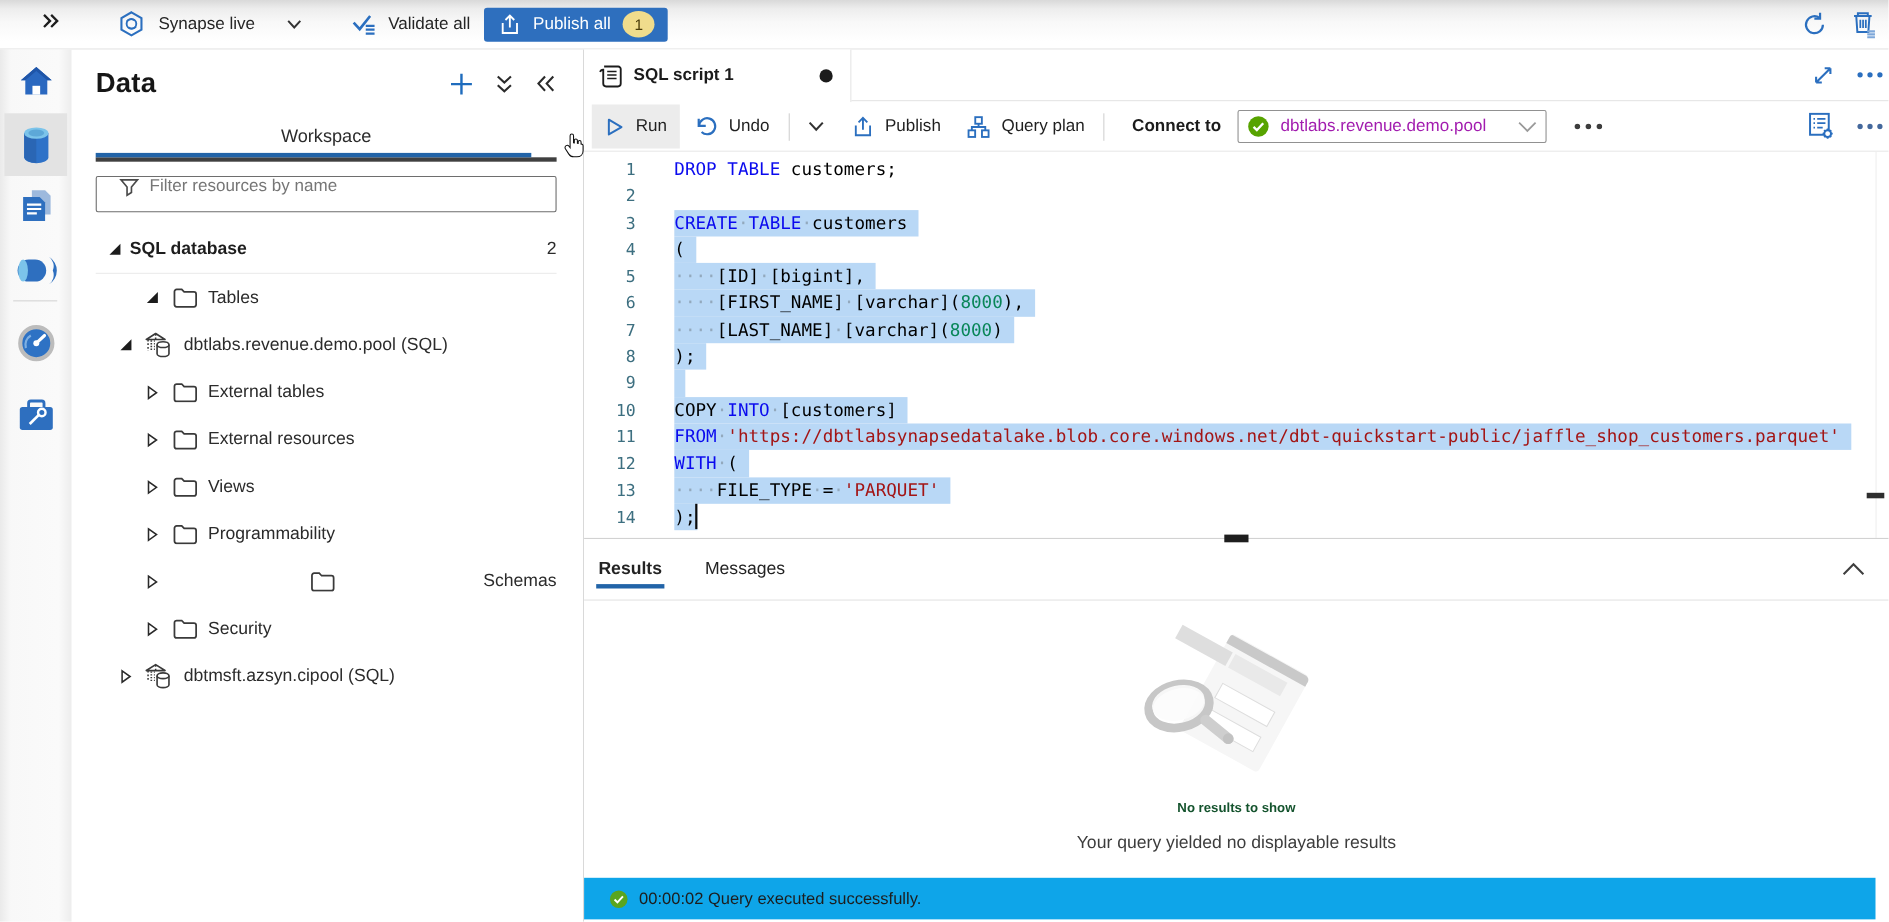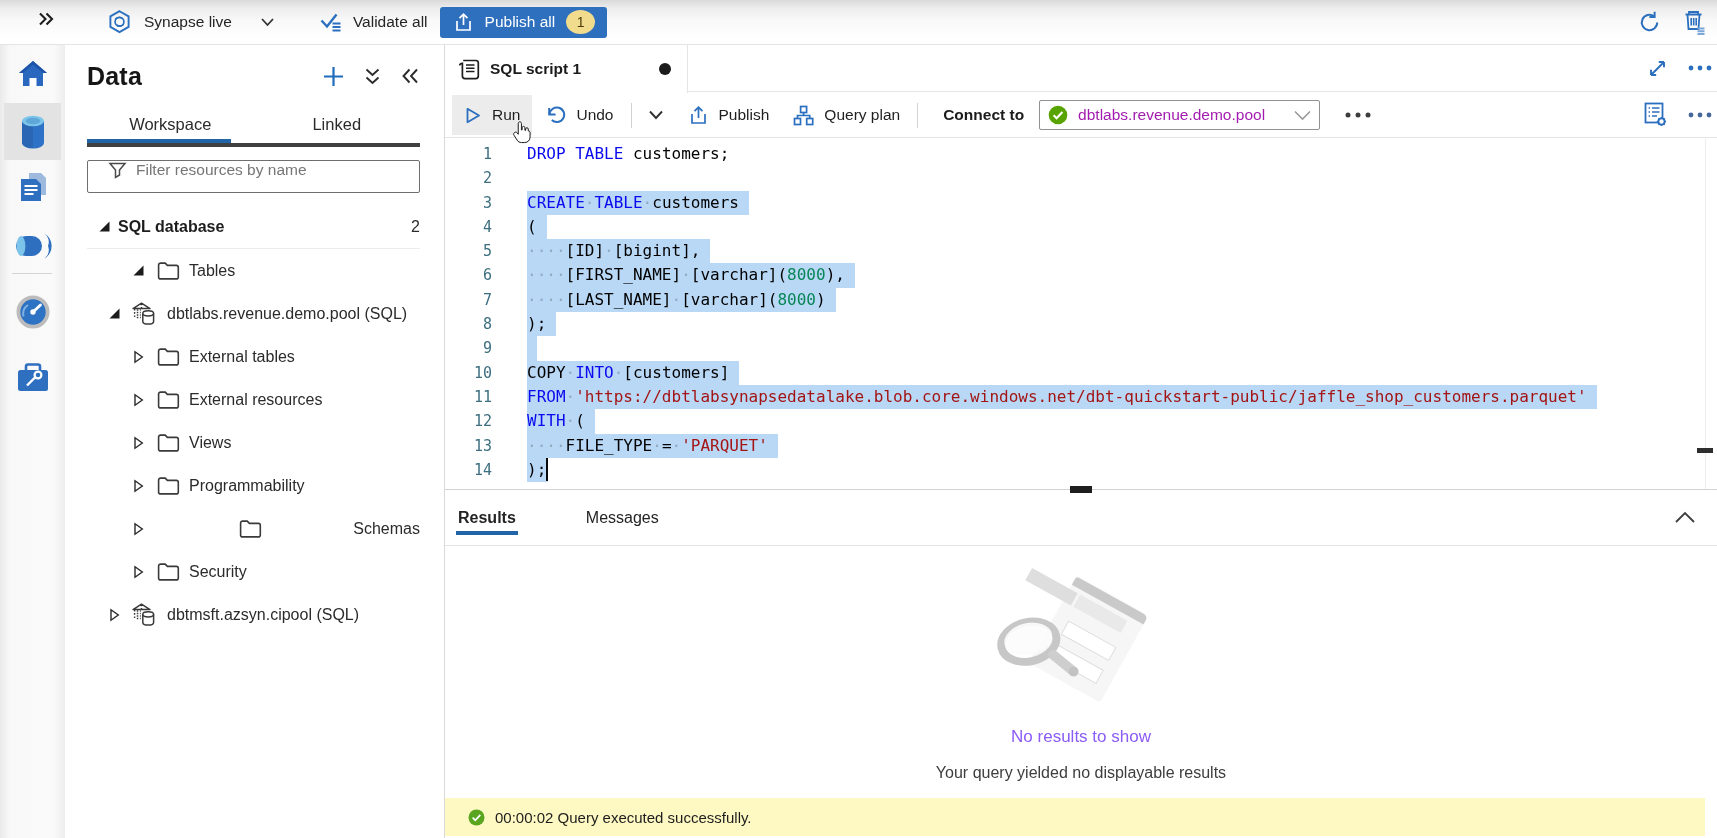--- a/index.html
+++ b/index.html
@@ -26,21 +26,21 @@
   .content { display:flex; height:793px; }
 
   
   .rail { width:65px; position:relative; flex:none;
      background:linear-gradient(90deg,#eaeaea 0%,#f8f8f8 15%,#fafafa 82%,#ededed 100%); }
   .rail-item { position:absolute; left:4px; width:57px; height:57px; display:flex; align-items:center; justify-content:center; }
   .rail-item.selected { background:#e3e3e3; }
   .rail-divider { position:absolute; left:12px; width:40px; height:1px; background:#d4d4d4; top:228px; }
 
   
-  .sidebar { width:380px; flex:none; background:#fff; border-right:1px solid #d9d9d9; padding:0 24px 0 22px; }
+  .sidebar { width:466px; flex:none; background:#fff; border-right:1px solid #d9d9d9; padding:0 24px 0 22px; }
   .sb-header { display:flex; align-items:center; height:46px; margin-top:8px; }
   .sb-title { font-size:25px; font-weight:700; color:#161616; letter-spacing:.2px; }
   .sb-header-icons { margin-left:auto; display:flex; align-items:center; gap:19px; }
   .sb-tabs { display:flex; margin-top:3px; height:45px; border-bottom:4px solid #404040; }
   .sb-tab { flex:1; text-align:center; font-size:16.5px; color:#2c2c2c; padding-top:13px; position:relative; }
   .sb-tab.active::after { content:""; position:absolute; left:0; right:23px; bottom:0; height:4px; background:#2264a8; }
   .sb-filter { margin-top:13px; height:33px; border:1px solid #6e6e6e; border-radius:2px;
      display:flex; align-items:flex-start; padding:0 20px; gap:9px; }
   .sb-filter input { border:none; outline:none; flex:1; font-size:15.5px; font-family:inherit; color:#333; background:transparent; }
   .sb-filter input::placeholder { color:#767676; }
@@ -87,33 +87,33 @@
   .tk-s { color:#a31515; }
   .tk-n { color:#098658; }
   .tk-p { color:#000; }
   .w { color:#93a9bd; }
   .cursor-bar { display:inline-block; width:2px; height:23px; background:#0a0a0a; vertical-align:top; }
   .overview-mark { position:absolute; right:4px; top:310px; width:16px; height:5px; background:#2e2e2e; }
   .editor-scroll-edge { position:absolute; right:11px; top:0; bottom:0; width:1px; background:#efefef; }
 
   
   .results-header { height:57px; flex:none; border-top:1px solid #d2d2d2; border-bottom:1px solid #e3e3e3;
-      display:flex; align-items:center; padding:0 21px 0 11px; position:relative; background:#fff;gap:31px; }
+      display:flex; align-items:center; padding:0 21px 0 11px; position:relative; background:#fff; }
   .splitter-grip { position:absolute; top:-4px; left:50%; transform:translateX(-50%); width:22px; height:7px; background:#1e1e1e; }
   .r-tab { font-size:16px; color:#232323; position:relative; padding:0 2px; margin-right:35px; height:100%; display:flex; align-items:center; }
   .r-tab.active { font-weight:700; }
   .r-tab.active::after { content:""; position:absolute; left:0; right:0; bottom:10px; height:4px; background:#2264a8; }
   .collapse-up { margin-left:auto; }
 
   .results-body { flex:1; display:flex; flex-direction:column; align-items:center; background:#fff; overflow:hidden; }
   .empty-illustration { margin-top:10px; }
-  .empty-title { margin-top:21px; font-size:17px; font-weight:400; color:#8b5cf6; }
+  .empty-title { margin-top:21px; font-size:12px; font-weight:700; color:#14532d; }
   .empty-subtitle { margin-top:17px; font-size:16px; color:#3d3d3d; }
 
-  .statusbar { height:38px; flex:none; background:#fef9c3; display:flex; align-items:center; gap:10px; padding-left:23px; margin-right:12px; }
+  .statusbar { height:38px; flex:none; background:#0ea5e9; display:flex; align-items:center; gap:10px; padding-left:23px; margin-right:12px; }
   .status-text { font-size:15px; color:#1d1d1d; }
   .bottom-filler { height:2px; background:#fff; }
 
   .mouse-cursor { position:absolute; left:511px; top:121px; z-index:50; pointer-events:none; }
 </style>
 </head>
 <body>
 
 <header class="topbar">
   <div class="topbar-hamburger">
@@ -226,21 +226,20 @@
           <path d="M2.5 2.5 L8.5 8 L14.5 2.5 M2.5 10.5 L8.5 16 L14.5 10.5" fill="none" stroke="#2b2b2b" stroke-width="1.9"></path>
         </svg>
         <svg width="20" height="18" viewBox="0 0 20 18">
           <path d="M9.5 2.5 L3.5 9 L9.5 15.5 M17 2.5 L11 9 L17 15.5" fill="none" stroke="#2b2b2b" stroke-width="1.9"></path>
         </svg>
       </span>
     </div>
 
     <div class="sb-tabs">
       <div class="sb-tab active">Workspace</div>
-      <div class="sb-tab">Linked</div>
     </div>
 
     <div class="sb-filter">
       <svg width="19" height="18" viewBox="0 0 19 18">
         <path d="M2 2.5 H17 L11.5 9 V14 L7.5 16.5 V9 Z" fill="none" stroke="#4a4a4a" stroke-width="1.5"></path>
       </svg>
       <input type="text" placeholder="Filter resources by name" style="">
     </div>
 
     <div class="tree">

